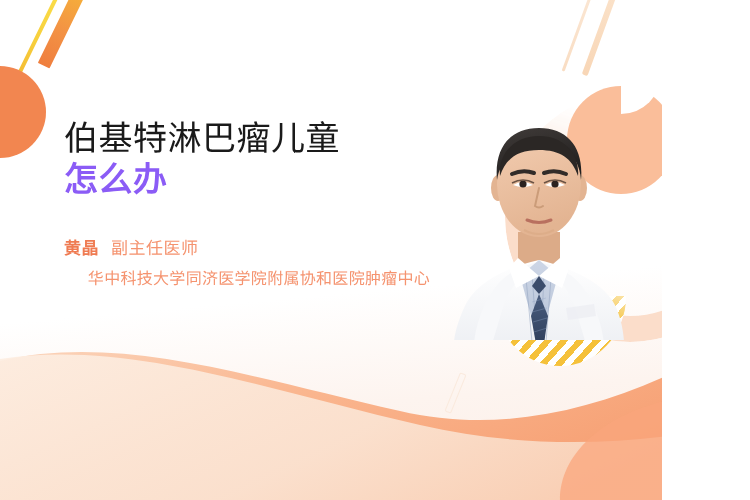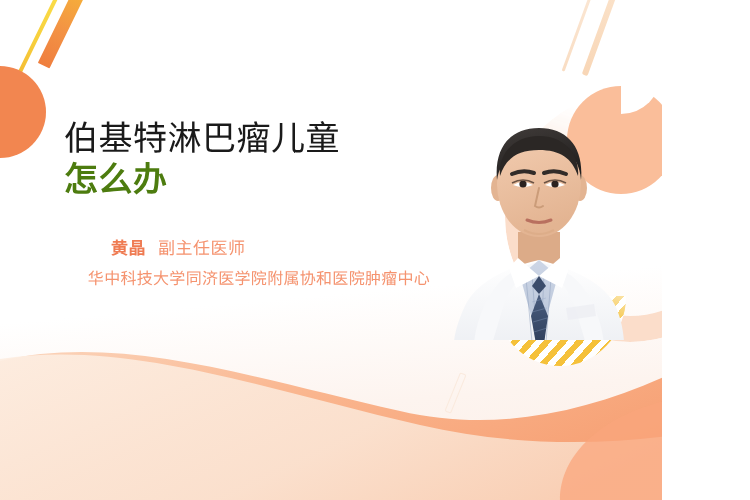--- a/index.html
+++ b/index.html
@@ -164,28 +164,27 @@
     line-height: 40px;
     font-weight: 400;
     color: #1a1a1a;
     letter-spacing: .5px;
     white-space: nowrap;
   }
   .title-line2 {
     font-size: 34px;
     line-height: 42px;
     font-weight: 700;
-    color: #4d7c0f;
+    color: #8b5cf6;
     letter-spacing: .5px;
     white-space: nowrap;
   }
   .byline {
     margin-top: 34px;
     white-space: nowrap;
-    margin-left: 47px;
   }
   .doctor-name {
     font-size: 17px;
     font-weight: 700;
     color: #ef7b52;
     letter-spacing: .5px;
   }
   .doctor-title {
     font-size: 17px;
     font-weight: 400;

